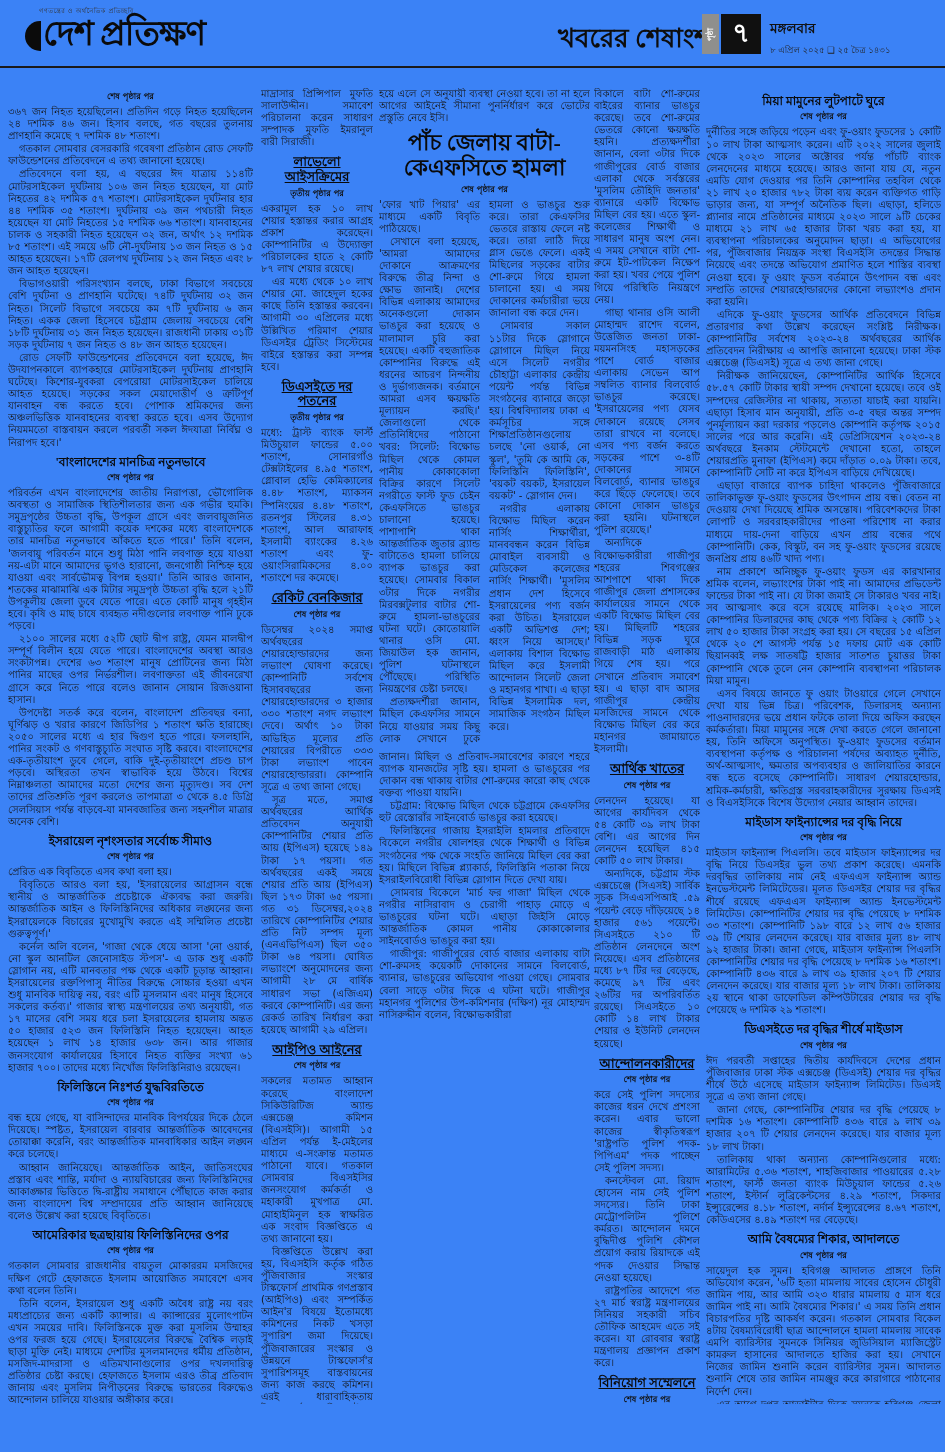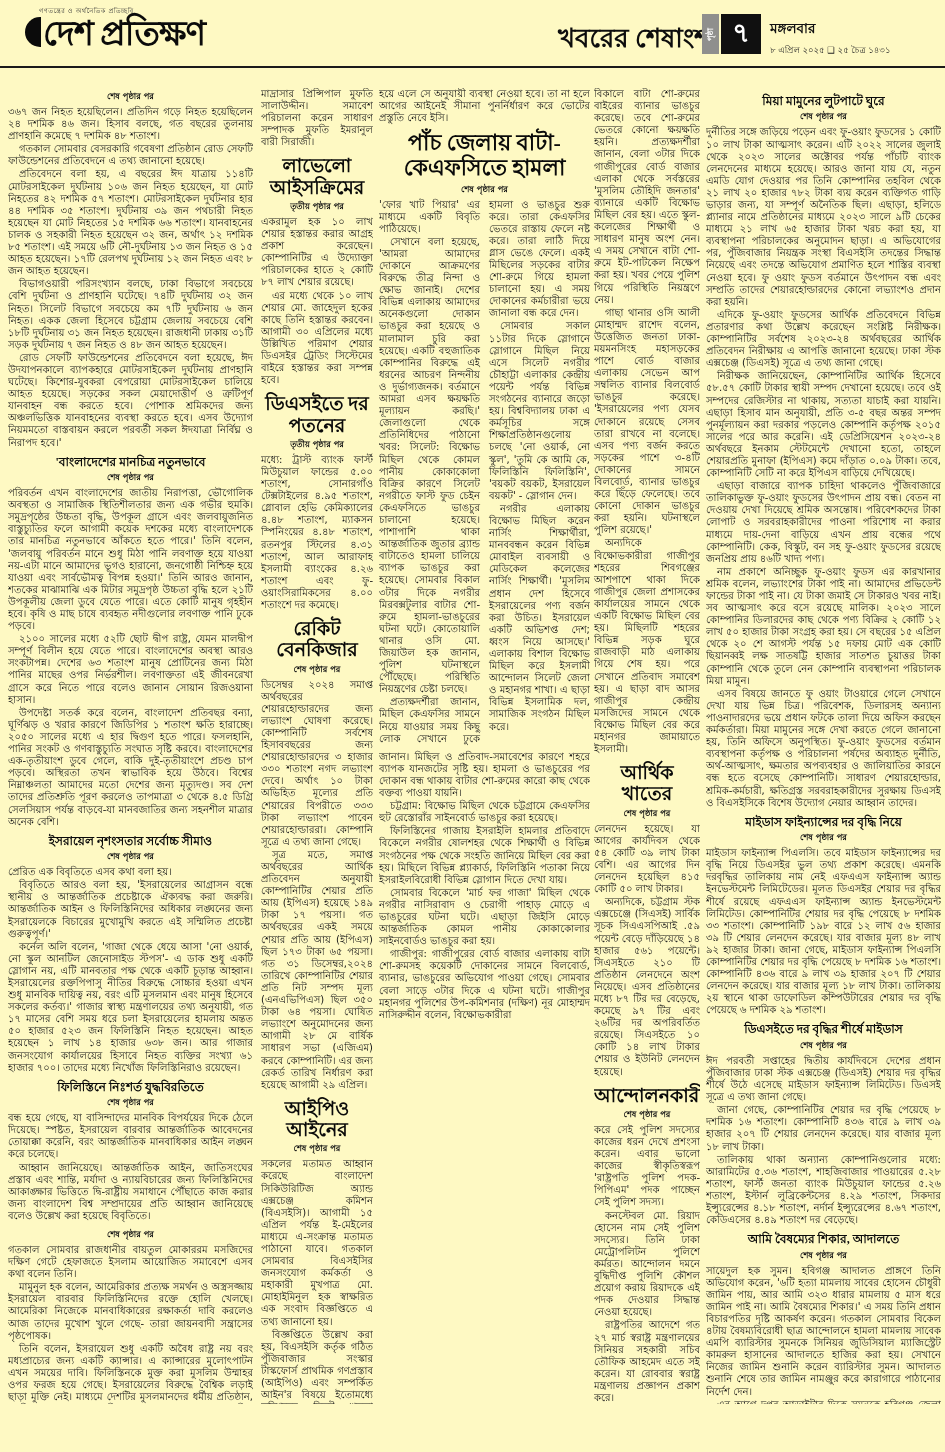--- a/index.html
+++ b/index.html
@@ -1,29 +1,29 @@
 <!DOCTYPE html>
 <html lang="bn"><head>
 <meta charset="utf-8">
 <style>
   html,body{margin:0;padding:0;}
   body{background:#e8e8e4;}
   .page{
     position:relative;width:945px;height:1452px;margin:0 auto;
-    background:#fef9c3;overflow:hidden;color:#161616;
+    background:#3b82f6;overflow:hidden;color:#161616;
     font-family:"DejaVu Sans","Liberation Sans",sans-serif;
   }
   
   .header{position:absolute;left:0;top:0;width:945px;height:66px;border-bottom:2px solid #1a1a1a;}
   .masthead{position:absolute;left:25px;top:6px;}
   .tagline{font-size:6.5px;letter-spacing:.5px;color:#333;margin-left:14px;}
   .masthead-title{
     font-family:"Liberation Serif","DejaVu Serif",serif;
     font-size:34px;font-weight:bold;line-height:1.0;letter-spacing:-1px;color:#0b0b0b;
-    display:flex;align-items:flex-start;gap:2px;
+    display:flex;align-items:flex-end;gap:2px;
   }
   .crescent{width:16px;height:30px;background:#0b0b0b;border-radius:16px 0 0 16px;display:inline-block;}
   .section-title{
     position:absolute;left:558px;top:18px;width:134px;text-align:right;
     font-family:"Liberation Serif","DejaVu Serif",serif;
     font-size:26px;font-weight:bold;color:#0d0d0d;white-space:nowrap;
   }
   .page-label-box{
     position:absolute;left:702px;top:14px;width:17px;height:40px;background:#8f8f8d;
     display:flex;align-items:center;justify-content:center;
@@ -45,21 +45,21 @@
   .col-m3{left:594px;width:106px;}
   .col-f{left:706px;width:235px;}
   
   .story{margin:0 0 6px 0;}
   .headline{
     font-family:"Liberation Serif","DejaVu Serif",serif;
     text-align:center;font-weight:bold;font-size:12px;line-height:1.12;
     margin:7px 0 0 0;color:#0a0a0a;
   }
   .col-a .story:first-child .headline{font-size:19px;}
-  .col-b .headline,.col-m3 .headline{font-size:19px;}
+  .col-b .headline,.col-m3 .headline{font-size:13px;text-decoration:underline;}
   .col-m .headline{font-size:22px;}
   .subhead{font-size:8.3px;font-weight:bold;text-align:center;margin:2px 0 2px 0;color:#111;}
   .body{font-size:10px;line-height:1.21;text-align:justify;}
   .body p{margin:0 0 1px 0;text-indent:11px;}
   .body p:first-child{text-indent:0;}
   
   .col-m .story:nth-child(2) .body{column-count:2;column-gap:9px;}
 </style>
 </head>
 <body>
@@ -122,24 +122,24 @@
     <section class="story">
       <h2 class="headline">ফিলিস্তিনে নিঃশর্ত যুদ্ধবিরতিতে</h2>
       <div class="subhead">শেষ পৃষ্ঠার পর</div>
       <div class="body">
           <p>বন্ধ হয়ে গেছে, যা বাসিন্দাদের মানবিক বিপর্যয়ের দিকে ঠেলে দিয়েছে। স্পষ্টত, ইসরায়েল বারবার আন্তর্জাতিক আবেদনের তোয়াক্কা করেনি, বরং আন্তর্জাতিক মানবাধিকার আইন লঙ্ঘন করে চলেছে।</p>
           <p>আহ্বান জানিয়েছে। আন্তর্জাতিক আইন, জাতিসংঘের প্রস্তাব এবং শান্তি, মর্যাদা ও ন্যায়বিচারের জন্য ফিলিস্তিনিদের আকাঙ্ক্ষার ভিত্তিতে দ্বি-রাষ্ট্রীয় সমাধানে পৌঁছাতে কাজ করার জন্য বাংলাদেশ বিশ্ব সম্প্রদায়ের প্রতি আহ্বান জানিয়েছে বলেও উল্লেখ করা হয়েছে বিবৃতিতে।</p>
         </div>
     </section>
 
     <section class="story">
+      <h2 class="headline">আমেরিকার ছত্রছায়ায় ফিলিস্তিনিদের ওপর</h2>
       <div class="subhead">শেষ পৃষ্ঠার পর</div>
       <div class="body">
           <p>গতকাল সোমবার রাজধানীর বায়তুল মোকাররম মসজিদের দক্ষিণ গেটে হেফাজতে ইসলাম আয়োজিত সমাবেশে এসব কথা বলেন তিনি।</p>
-          <p>মামুনুল হক বলেন, আমেরিকার প্রত্যক্ষ সমর্থন ও অস্ত্রসজ্জায় ইসরায়েল বারবার ফিলিস্তিনিদের রক্তে হোলি খেলছে। আমেরিকা নিজেকে মানবাধিকারের রক্ষাকর্তা দাবি করলেও আজ তাদের মুখোশ খুলে গেছে- তারা জায়নবাদী সন্ত্রাসের পৃষ্ঠপোষক।</p>
           <p>তিনি বলেন, ইসরায়েল শুধু একটি অবৈধ রাষ্ট্র নয় বরং মধ্যপ্রাচ্যের জন্য একটি ক্যান্সার। এ ক্যান্সারের মুলোৎপাটন এখন সময়ের দাবি। ফিলিস্তিনকে মুক্ত করা মুসলিম উম্মাহর ওপর ফরজ হয়ে গেছে। ইসরায়েলের বিরুদ্ধে বৈশ্বিক লড়াই ছাড়া মুক্তি নেই। মাধ্যমে দেশটির মুসলমানদের ধর্মীয় প্রতিষ্ঠান, মসজিদ-মাদরাসা ও এতিমখানাগুলোর ওপর দখলদারিত্ব প্রতিষ্ঠার চেষ্টা করছে। হেফাজতে ইসলাম এরও তীব্র প্রতিবাদ জানায় এবং মুসলিম নিপীড়নের বিরুদ্ধে ভারতের বিরুদ্ধেও আন্দোলন চালিয়ে যাওয়ার অঙ্গীকার করে।</p>
         </div>
     </section>
   </div>
   <div class="col col-b">
     <section class="story">
 
       <div class="body">
           <p>মাদ্রাসার প্রিন্সিপাল মুফতি সালাউদ্দীন। সমাবেশ পরিচালনা করেন সাধারণ সম্পাদক মুফতি ইমরানুল বারী সিরাজী।</p>
         </div>

